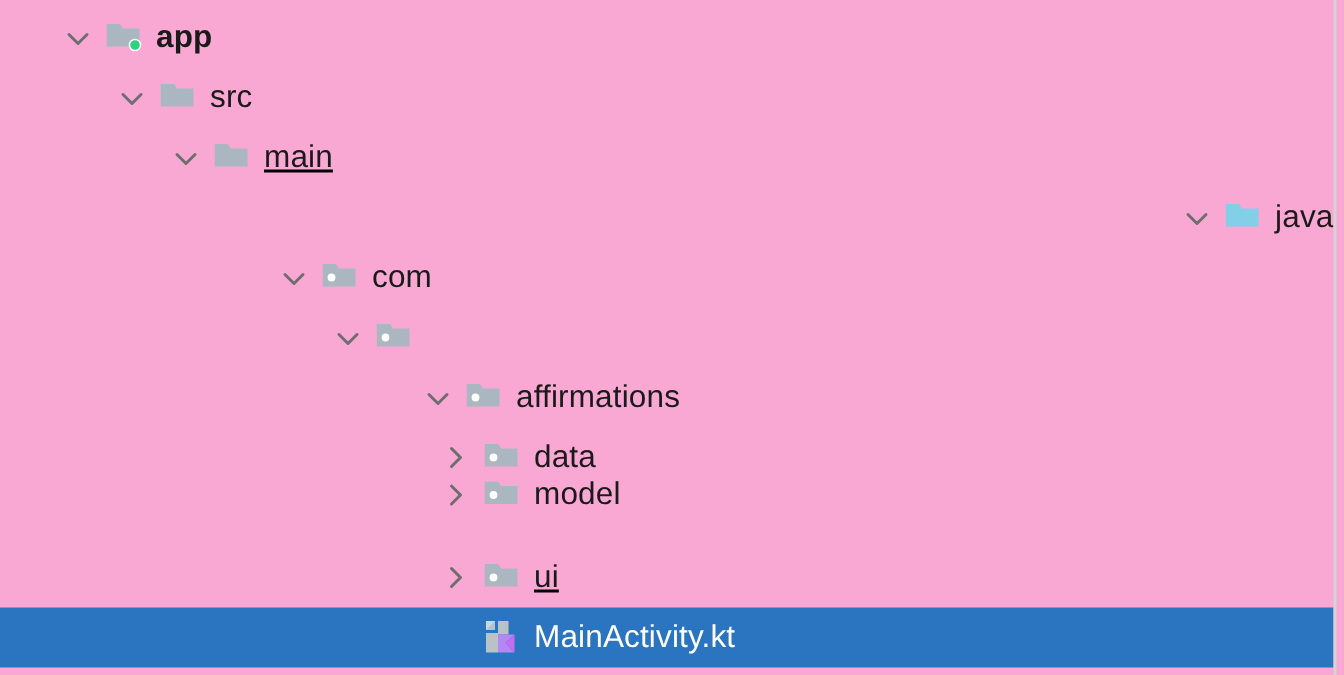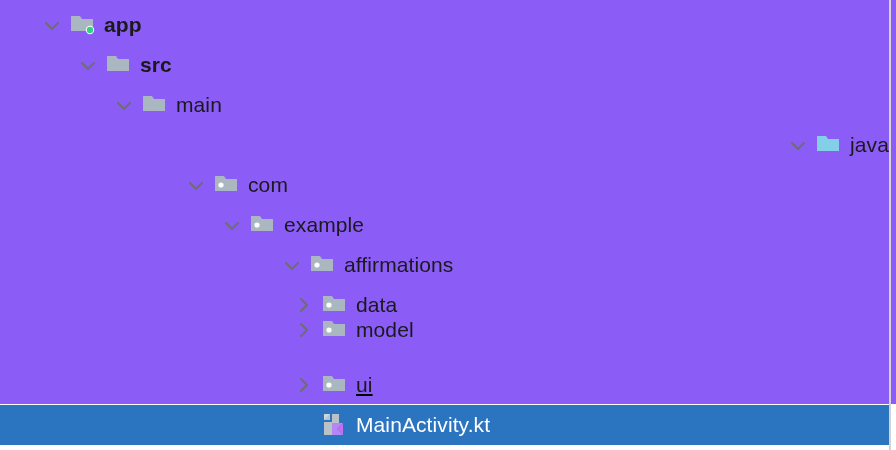--- a/index.html
+++ b/index.html
@@ -12,22 +12,22 @@
     width: 896px;
     height: 450px;
     overflow: hidden;
     font-family: "Liberation Sans", sans-serif;
     -webkit-font-smoothing: antialiased;
   }
 
   #tree-panel {
     position: relative;
     width: 896px;
-    height: 404px;
-    background: #8b5cf6;
+    height: 450px;
+    background: #f9a8d4;
   }
 
   
   #scrollbar-track {
     position: absolute;
     top: 0;
     left: 889px;
     width: 2px;
     height: 450px;
     background: #d4d4d4;
@@ -98,35 +98,35 @@
         </span>
         <span class="node-icon">
           <svg width="24" height="22" viewBox="0 0 24 22" xmlns="http://www.w3.org/2000/svg">
             <path d="M0 2 L9 2 L11 5 L22 5 L22 17 L0 17 Z" fill="#aab7c0"></path>
             <circle cx="19" cy="16" r="4.2" fill="#ffffff"></circle>
             <circle cx="19" cy="16" r="3.2" fill="#30d27f"></circle>
           </svg>
         </span>
         <span class="node-label bold">app</span>
       </div>
-      <div class="tree-row" style="top: 45px; font-weight: bold;">
+      <div class="tree-row" style="top: 45px;">
         <div style="width: 76px; flex: 0 0 76px;"></div>
         <span class="twisty">
           <svg width="18" height="20" viewBox="0 0 18 20" xmlns="http://www.w3.org/2000/svg">
             <path d="M3 8 L9 14 L15 8" fill="none" stroke="#6e6e6e" stroke-width="2" stroke-linecap="round" stroke-linejoin="round"></path>
           </svg>
         </span>
         <span class="node-icon">
           <svg width="24" height="22" viewBox="0 0 24 22" xmlns="http://www.w3.org/2000/svg">
             <path d="M0 2 L9 2 L11 5 L22 5 L22 17 L0 17 Z" fill="#aab7c0"></path>
           </svg>
         </span>
         <span class="node-label">src</span>
       </div>
-      <div class="tree-row" style="top: 85px;">
+      <div class="tree-row" style="top: 85px; text-decoration: underline;">
         <div style="width: 112px; flex: 0 0 112px;"></div>
         <span class="twisty">
           <svg width="18" height="20" viewBox="0 0 18 20" xmlns="http://www.w3.org/2000/svg">
             <path d="M3 8 L9 14 L15 8" fill="none" stroke="#6e6e6e" stroke-width="2" stroke-linecap="round" stroke-linejoin="round"></path>
           </svg>
         </span>
         <span class="node-icon">
           <svg width="24" height="22" viewBox="0 0 24 22" xmlns="http://www.w3.org/2000/svg">
             <path d="M0 2 L9 2 L11 5 L22 5 L22 17 L0 17 Z" fill="#aab7c0"></path>
           </svg>
@@ -168,21 +168,20 @@
           <svg width="18" height="20" viewBox="0 0 18 20" xmlns="http://www.w3.org/2000/svg">
             <path d="M3 8 L9 14 L15 8" fill="none" stroke="#6e6e6e" stroke-width="2" stroke-linecap="round" stroke-linejoin="round"></path>
           </svg>
         </span>
         <span class="node-icon">
           <svg width="24" height="22" viewBox="0 0 24 22" xmlns="http://www.w3.org/2000/svg">
             <path d="M0 2 L9 2 L11 5 L22 5 L22 17 L0 17 Z" fill="#aab7c0"></path>
             <circle cx="6" cy="11" r="2.6" fill="#ffffff"></circle>
           </svg>
         </span>
-        <span class="node-label">example</span>
       </div>
       <div class="tree-row" style="top: 245px; padding-left: 24px;">
         <div style="width: 256px; flex: 0 0 256px;"></div>
         <span class="twisty">
           <svg width="18" height="20" viewBox="0 0 18 20" xmlns="http://www.w3.org/2000/svg">
             <path d="M3 8 L9 14 L15 8" fill="none" stroke="#6e6e6e" stroke-width="2" stroke-linecap="round" stroke-linejoin="round"></path>
           </svg>
         </span>
         <span class="node-icon">
           <svg width="24" height="22" viewBox="0 0 24 22" xmlns="http://www.w3.org/2000/svg">

